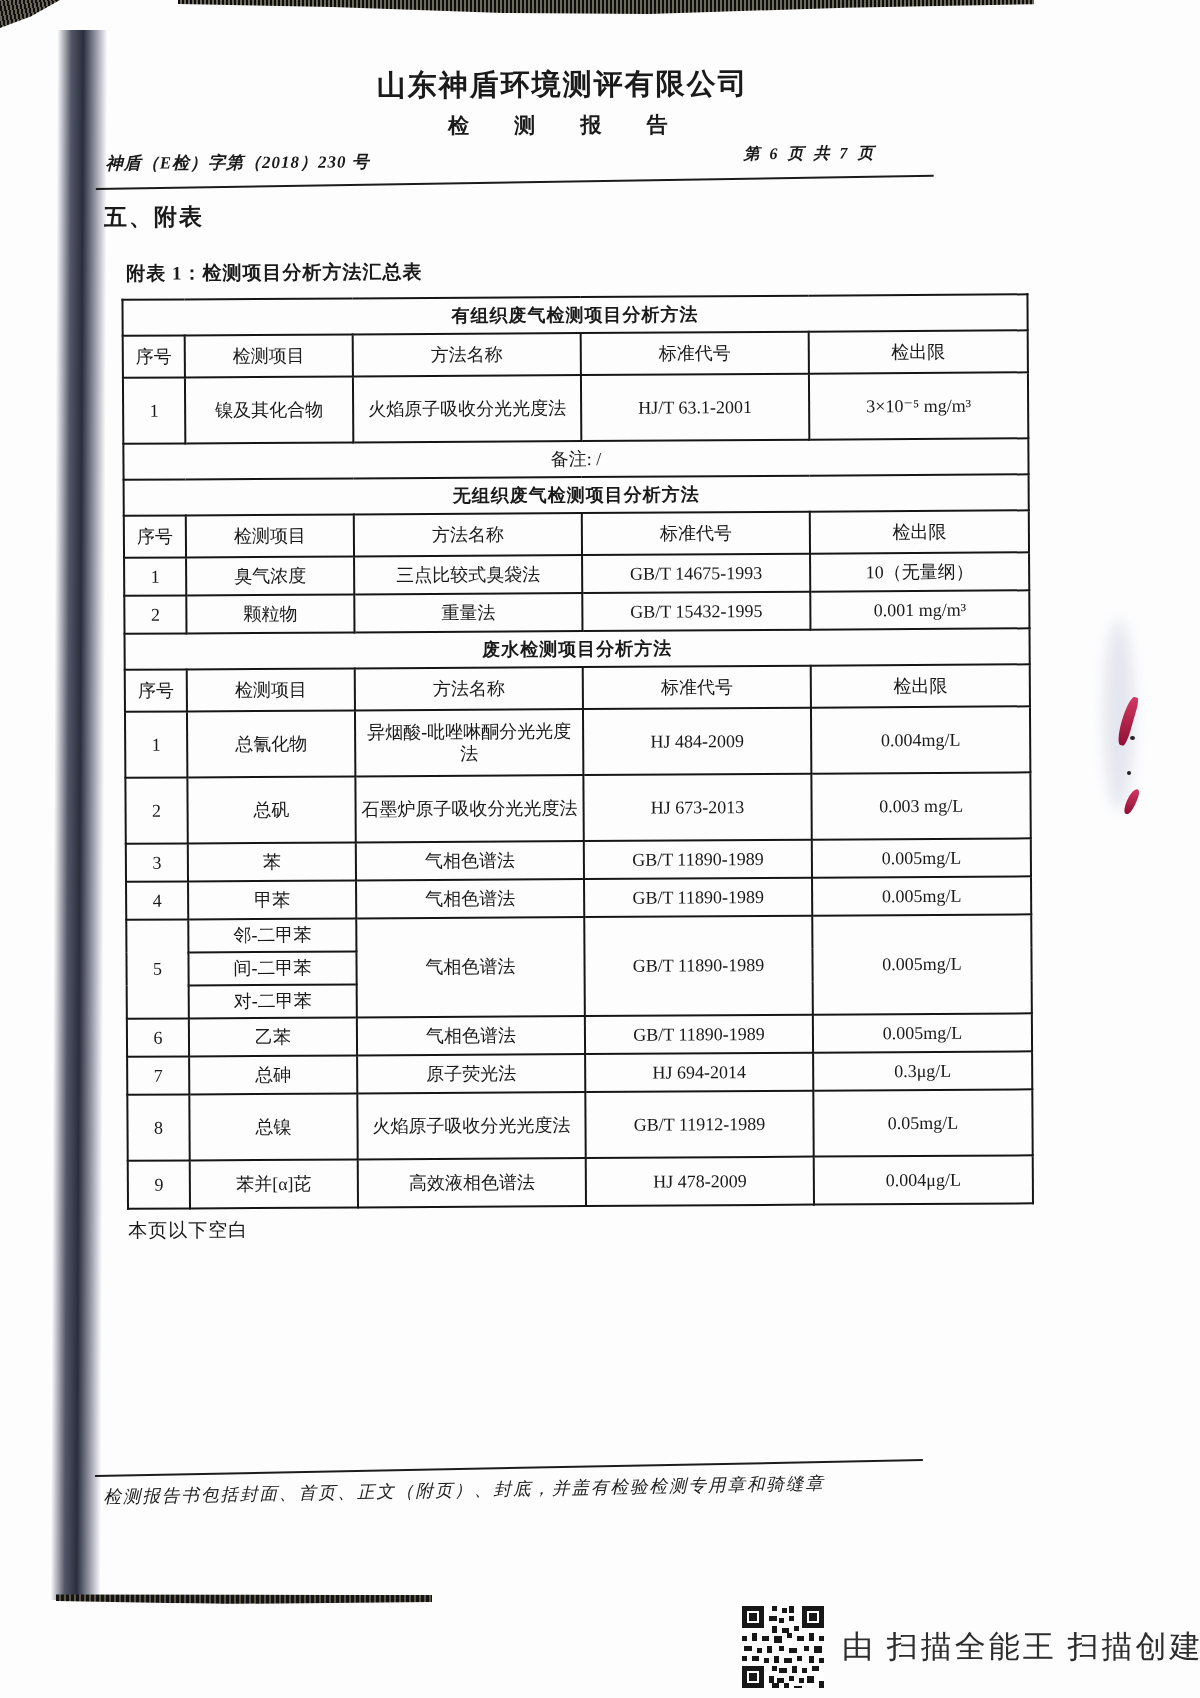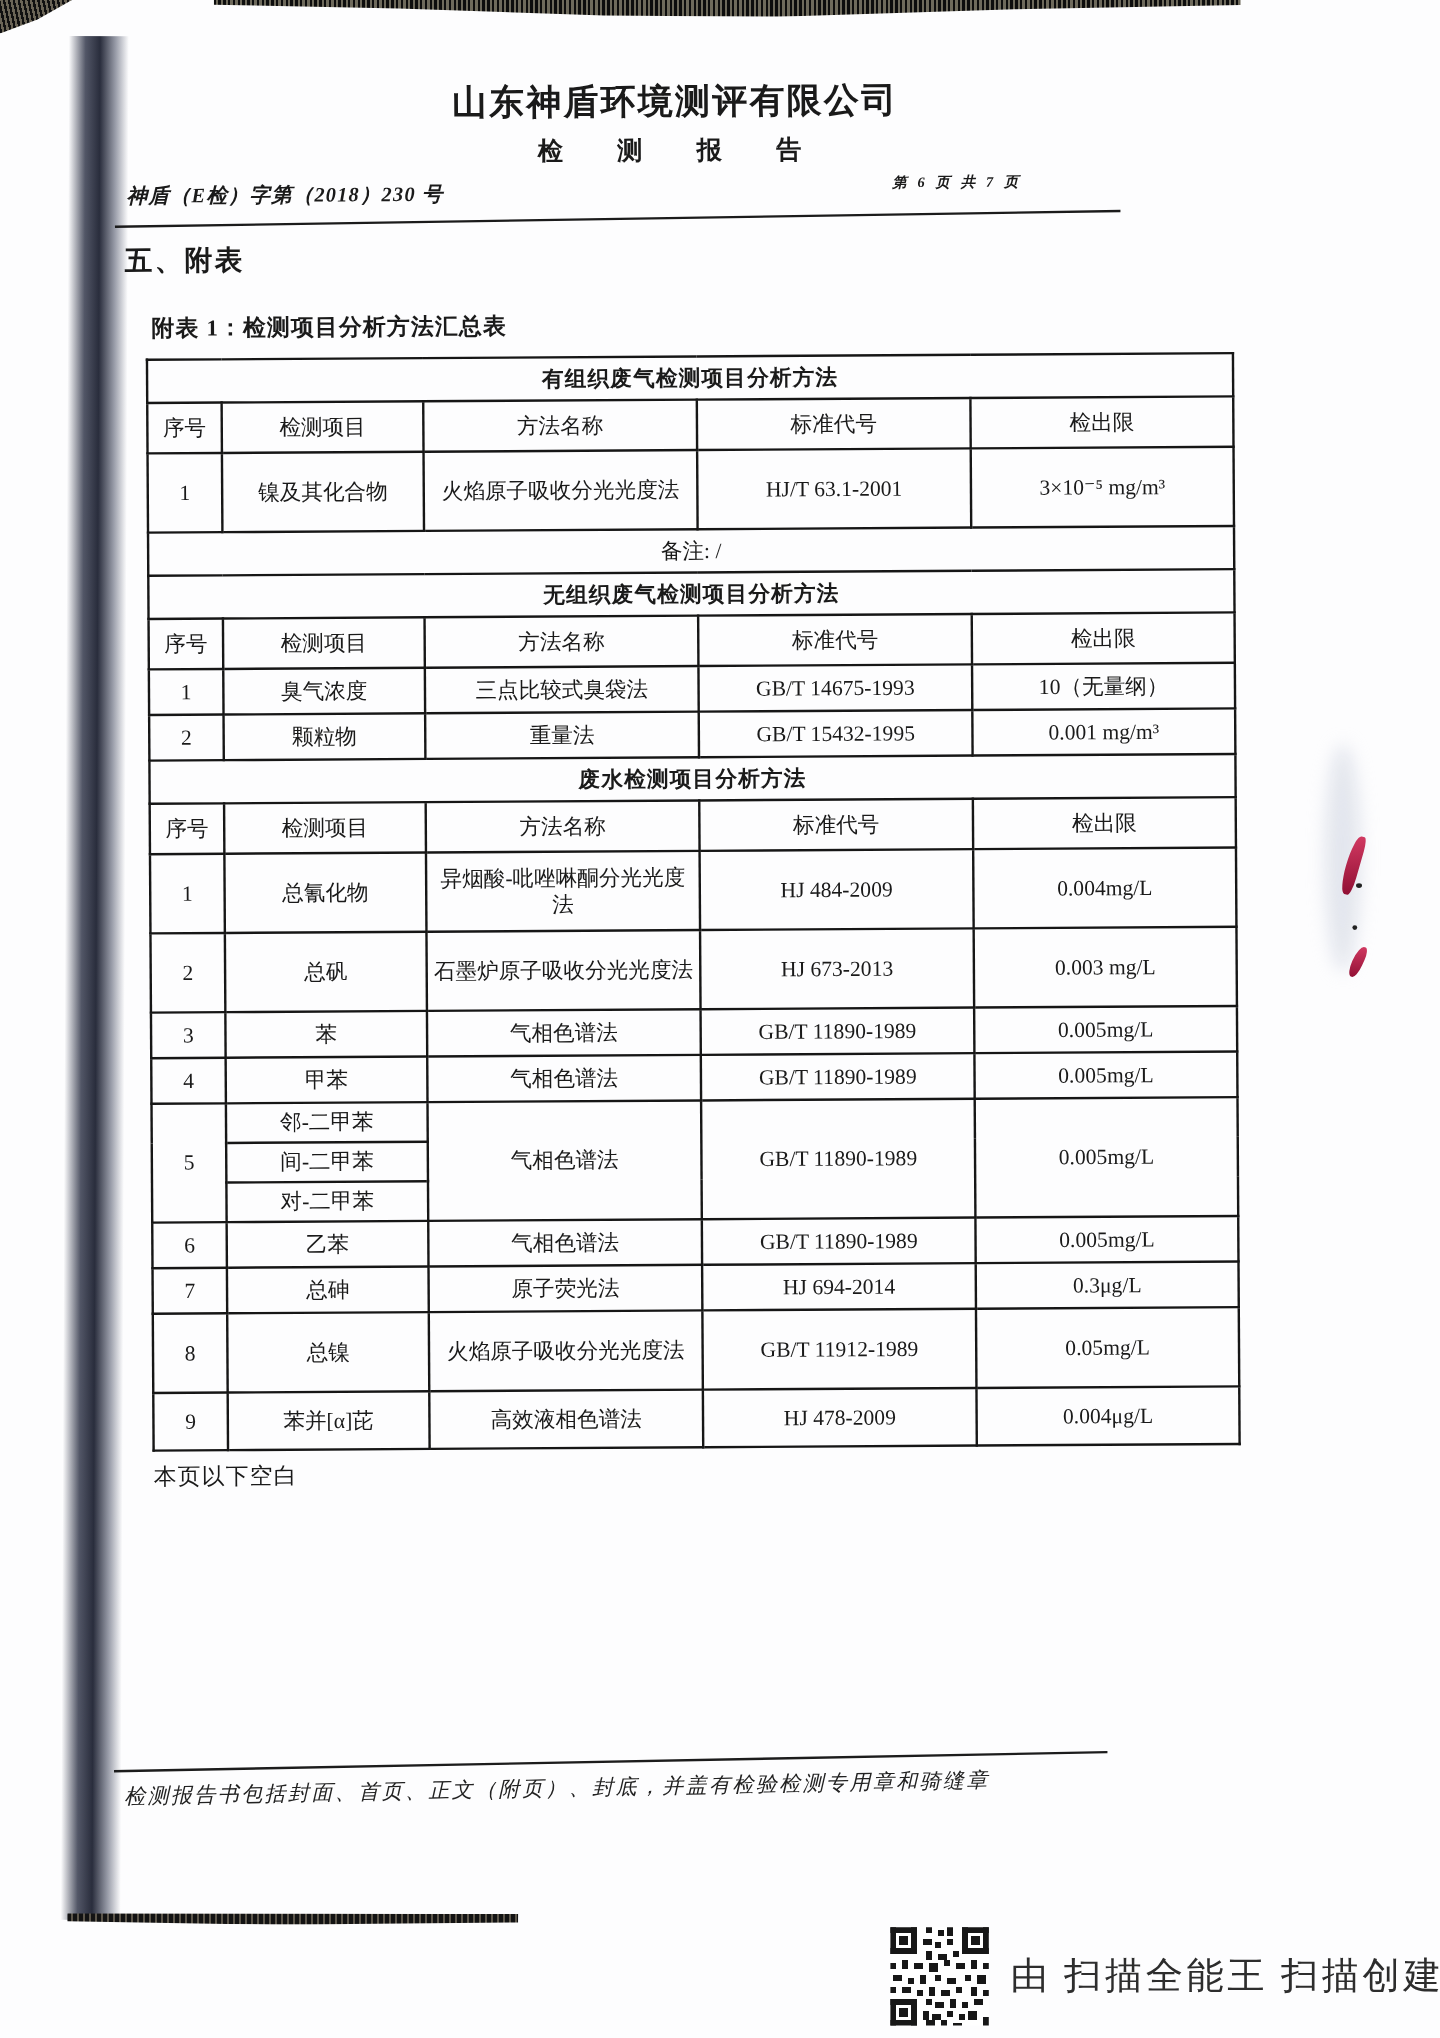--- a/index.html
+++ b/index.html
@@ -49,21 +49,21 @@
   .company{
     text-align:center;font-family:"Liberation Sans","DejaVu Sans",sans-serif;
     font-weight:bold;font-size:29px;letter-spacing:2px;margin:8px 0 4px 0;
   }
   .report-title{
     text-align:center;font-weight:bold;font-size:21px;letter-spacing:20px;
     margin:6px 0 10px 10px;
   }
   .header-row{position:relative;height:30px;font-weight:bold;}
   .report-number{position:absolute;left:10px;top:0;font-size:17px;font-style:italic;letter-spacing:1px;}
-  .page-indicator{position:absolute;left:648px;top:-4px;font-size:12px;font-style:italic;letter-spacing:3px;}
+  .page-indicator{position:absolute;left:648px;top:-4px;font-size:16px;font-style:italic;letter-spacing:3px;}
   .header-line{height:0;border-top:2.5px solid #1b1b1b;transform:rotate(-.55deg);margin:2px 0 0 0;width:838px;}
   .section-title{font-weight:bold;font-size:23px;margin:16px 0 0 8px;letter-spacing:2px;}
   .table-caption{font-weight:bold;font-size:19px;margin:28px 0 12px 30px;letter-spacing:1px;}
   
   table.t{border-collapse:collapse;margin-left:25px;width:905px;table-layout:fixed;}
   table.t td{
     border:2px solid #161616;text-align:center;vertical-align:middle;
     font-size:18px;padding:1px 4px;line-height:1.25;
   }
   td.sec{

